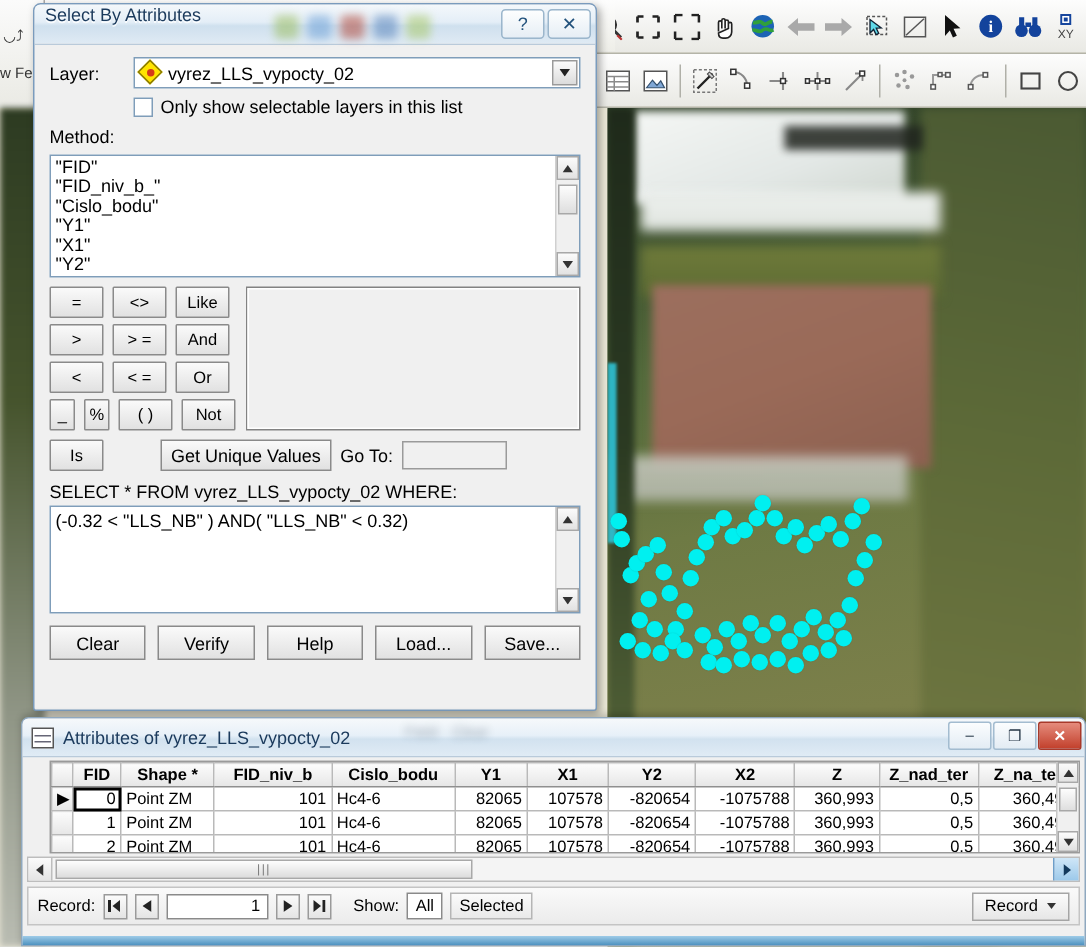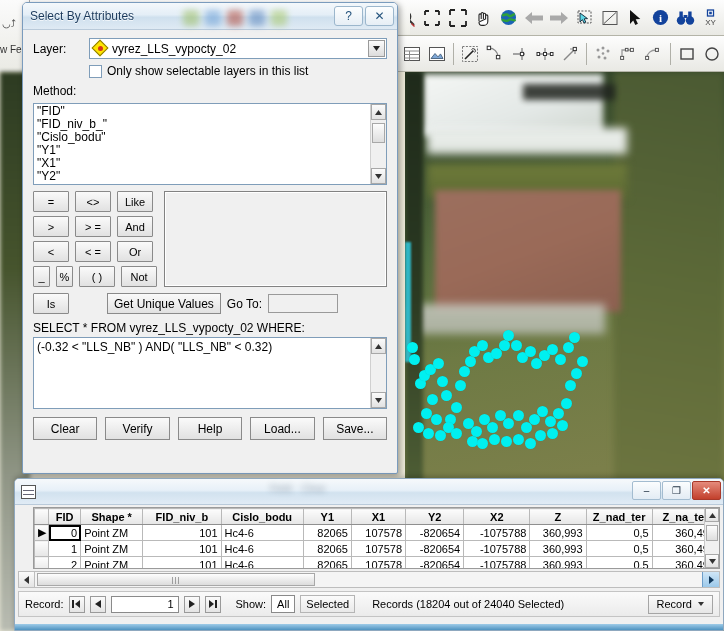--- a/index.html
+++ b/index.html
@@ -121,21 +121,21 @@
     background: #f0f0f0;
     border: 1px solid #7a9bbd;
     border-radius: 5px 5px 2px 2px;
     box-shadow: 2px 2px 6px rgba(0,0,0,.35);
   }
   .dlg-title {
     height: 27px;
     background: linear-gradient(#f4f8fb 0%, #e4eef7 45%, #cfe0ee 55%, #dfeaf4 100%);
     border-radius: 4px 4px 0 0;
     border-bottom: 1px solid #b9cada;
-    display: flex; align-items: center;
+    display: flex; align-items: flex-start;
     padding: 0 2px 0 7px;
     position: relative;
   }
   .dlg-title-text {
     font-size: 12px; color: #1b3a5c; font-weight: normal;
     text-shadow: 0 1px 0 rgba(255,255,255,.8);
   }
   .title-ghost {
     position: absolute; left: 160px; top: 3px; width: 150px; height: 22px;
     filter: blur(3px); opacity: .55; display: flex; gap: 6px;
@@ -778,20 +778,21 @@
           <div class="bbtn">Help</div>
           <div class="bbtn">Load...</div>
           <div class="bbtn">Save...</div>
         </div>
     </div>
   </div>
 
   <div class="atw">
     <div class="atw-title">
       <span class="atw-ico"></span>
+      <span class="atw-title-text">Attributes of vyrez_LLS_vypocty_02</span>
       <div class="atw-ghost">
         <span>Field</span>
         <span>Clear</span>
       </div>
       <div class="winbtns">
         <div class="wb">–</div>
         <div class="wb">❐</div>
         <div class="wb close">✕</div>
       </div>
     </div>
@@ -909,21 +910,20 @@
       </div>
       <div class="nav-btn">
         <svg width="9" height="8" viewBox="0 0 9 8">
             <path d="M1 0v8l5-4z" fill="#222"></path>
             <rect x="7" y="0" width="2" height="8" fill="#222"></rect>
           </svg>
       </div>
       <span style="margin-left:10px">Show:</span>
       <div class="show-btn active">All</div>
       <div class="show-btn">Selected</div>
-      <span class="rec-count">Records (18204 out of 24040 Selected)</span>
       <div class="options-btn">
         <span>Record</span>
         <span class="caret"></span>
       </div>
     </div>
 
     <div class="atw-bottom-glow"></div>
   </div>
 </div>
 

